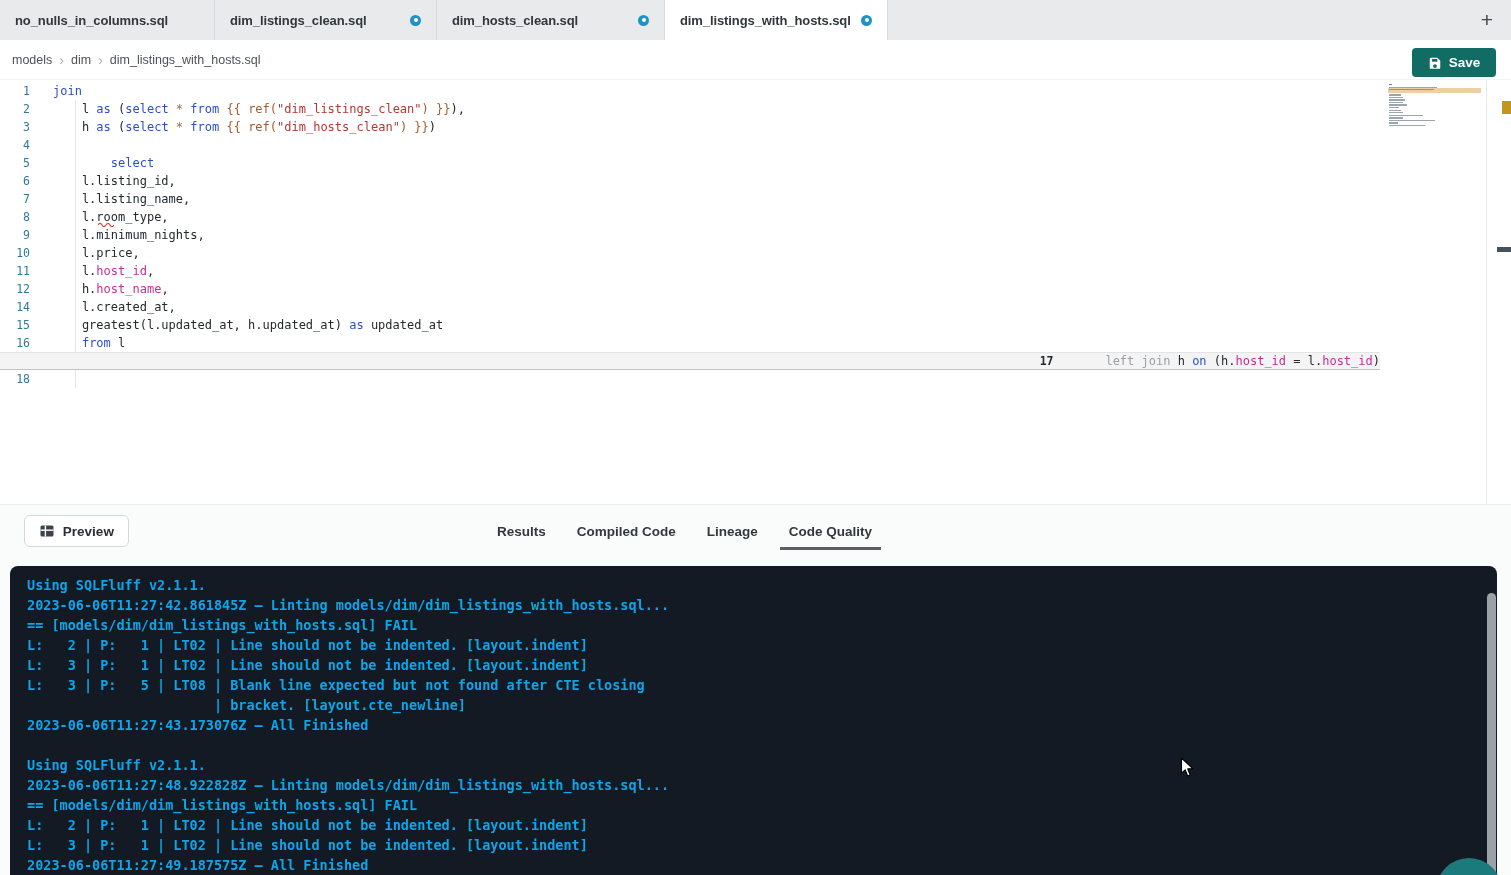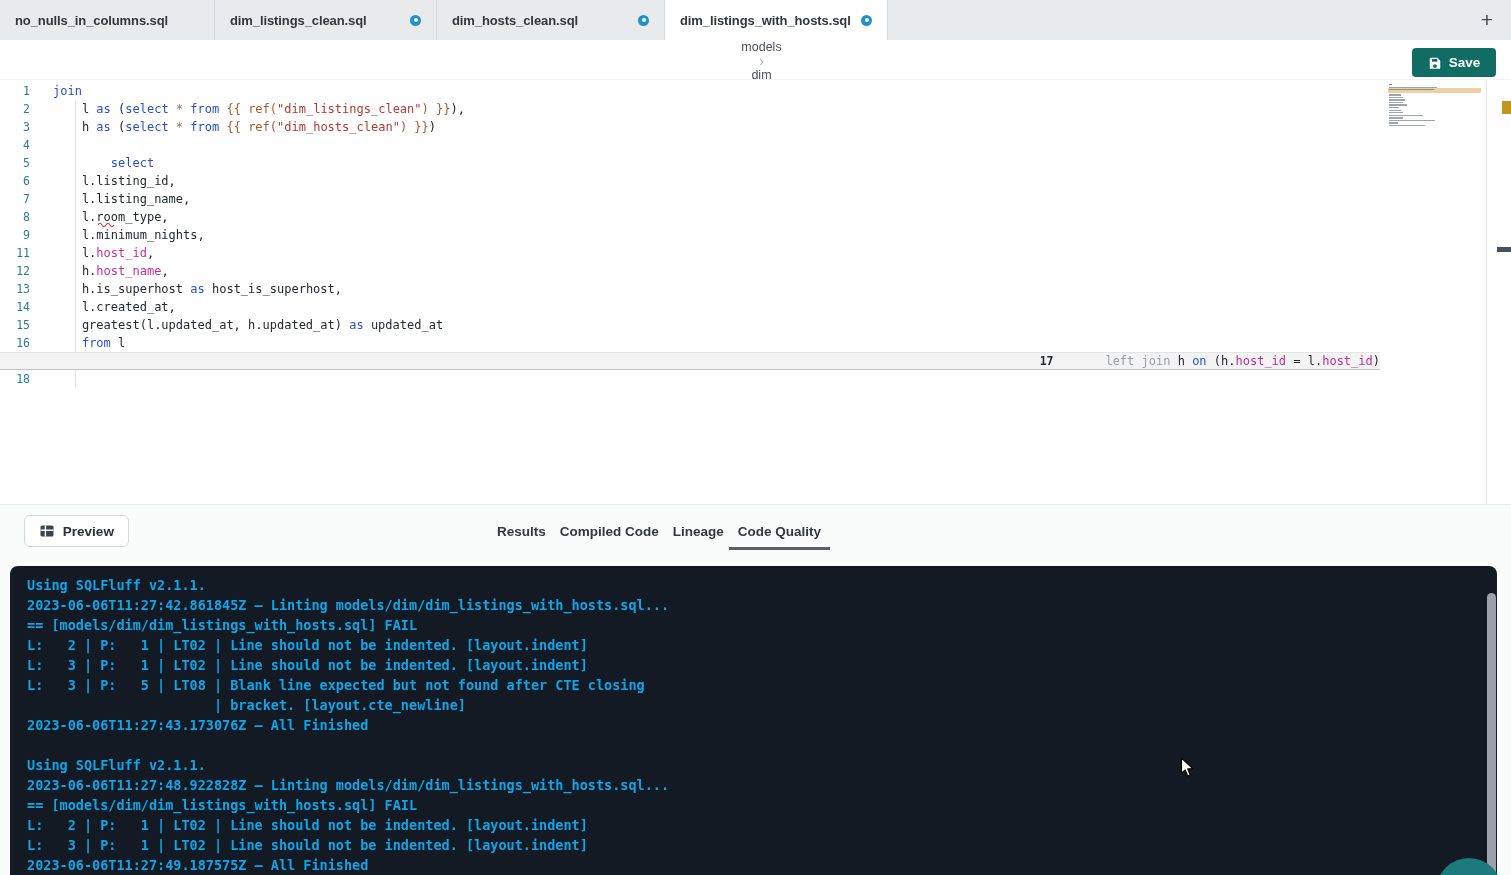--- a/index.html
+++ b/index.html
@@ -13,21 +13,21 @@
   .tab{box-sizing:border-box;display:flex;align-items:center;justify-content:space-between;
        padding:0 15px;border-right:1px solid #d8dadd;cursor:pointer;flex:none;}
   .tab.active{background:#fff;}
   .tab-label{font-size:13px;font-weight:600;color:#32373c;letter-spacing:-.1px;}
   .mod-dot{width:11px;height:11px;border-radius:50%;background:#1e93c8;position:relative;margin-left:10px;flex:none;}
   .mod-dot::after{content:'';position:absolute;inset:3.5px;border-radius:50%;background:#fff;}
   #new-tab{margin-left:auto;margin-right:9px;width:30px;display:flex;align-items:center;justify-content:center;
            font-size:21px;font-weight:500;color:#464b51;cursor:pointer;}
   
   #breadcrumb-bar{position:absolute;top:40px;left:0;right:0;height:40px;background:#fff;
-                  border-bottom:1px solid #f2f2f2;display:flex;align-items:center;padding-left:12px;box-sizing:border-box;flex-direction:column;}
+                  border-bottom:1px solid #f2f2f2;display:flex;align-items:center;padding-left:12px;box-sizing:border-box;}
   .crumb{font-size:12.5px;color:#4c5258;}
   .crumb-sep{color:#a7acb1;margin:0 7px;font-size:14px;line-height:1;}
   #save-btn{position:absolute;top:48px;right:15px;width:84px;height:29px;background:#116d64;border:none;
             border-radius:4px;color:#fff;display:flex;align-items:center;justify-content:center;gap:7px;
             font-size:13.5px;font-weight:600;cursor:pointer;font-family:inherit;}
   
   #editor{position:absolute;top:80px;left:0;right:0;height:424px;background:#fff;}
   #indent-guide{position:absolute;left:75px;top:20px;width:1px;height:288px;background:#e4e6e9;}
   #editor-lines{position:absolute;top:2px;left:0;right:0;}
   .code-line{height:18px;display:flex;align-items:center;}
@@ -47,21 +47,21 @@
   #marker-gold{position:absolute;left:1502px;top:21px;width:9px;height:13px;background:#c29420;}
   #marker-dark{position:absolute;left:1497px;top:167px;width:14px;height:5px;background:#47525e;}
   
   #bottom{position:absolute;top:504px;left:0;right:0;bottom:0;background:#fafbfb;border-top:1px solid #ececec;}
   #toolbar{position:absolute;top:10px;left:14px;display:flex;align-items:center;gap:19px;flex-direction:column;}
   .tbtn{height:32px;background:#fff;border:1px solid #d5d8db;border-radius:6px;display:flex;align-items:center;
         font-size:13.5px;color:#2b3036;font-weight:600;box-sizing:border-box;}
   .tbtn .seg{display:flex;align-items:center;gap:8px;padding:0 14px;height:100%;cursor:pointer;}
   .tbtn .caret{border-left:1px solid #d5d8db;padding:0 11px;height:100%;display:flex;align-items:center;cursor:pointer;}
   .icon-code{font-weight:700;font-size:12.5px;letter-spacing:-.5px;color:#3d4349;}
-  #panel-tabs{position:absolute;left:497px;top:10px;height:32px;display:flex;align-items:center;gap:14px;}
+  #panel-tabs{position:absolute;left:497px;top:10px;height:32px;display:flex;align-items:center;gap:31px;}
   .ptab{font-size:13.5px;color:#33383e;font-weight:600;position:relative;cursor:pointer;white-space:nowrap;}
   .ptab.active::after{content:'';position:absolute;left:-9px;right:-9px;bottom:-11px;height:3px;background:#5b6066;}
   
   #terminal{position:absolute;left:10px;top:61px;width:1487px;height:320px;background:#131a23;border-radius:8px;
             padding:9px 0 0 17px;box-sizing:border-box;overflow:hidden;}
   .term-line{font:600 13.5px/20px "DejaVu Sans Mono",monospace;color:#0ea5e9;white-space:pre;}
   #term-scroll{position:absolute;top:22px;right:1px;width:9px;bottom:0;background:#9ba1a8;border-radius:5px;cursor:pointer;}
   #help-bubble{position:absolute;left:1436px;top:858px;width:66px;height:66px;border-radius:50%;background:#1a7a7c;}
   #mouse-cursor{position:absolute;left:1180px;top:757px;pointer-events:none;}
 </style>
@@ -138,30 +138,30 @@
       </div>
       <div class="code-line">
         <span class="ln">8</span>
         <span class="code"><span class="tk-p">    l.room_type,</span></span>
       </div>
       <div class="code-line">
         <span class="ln">9</span>
         <span class="code"><span class="tk-p">    l.minimum_nights,</span></span>
       </div>
       <div class="code-line">
+        <span class="ln">10</span>
+        <span class="code"><span class="tk-p">    l.price,</span></span>
+      </div>
+      <div class="code-line">
         <span class="ln">11</span>
         <span class="code"><span class="tk-p">    l.</span><span class="tk-m">host_id</span><span class="tk-p">,</span></span>
       </div>
       <div class="code-line">
         <span class="ln">12</span>
         <span class="code"><span class="tk-p">    h.</span><span class="tk-m">host_name</span><span class="tk-p">,</span></span>
-      </div>
-      <div class="code-line">
-        <span class="ln">13</span>
-        <span class="code"><span class="tk-p">    h.is_superhost </span><span class="tk-k">as</span><span class="tk-p"> host_is_superhost,</span></span>
       </div>
       <div class="code-line">
         <span class="ln">14</span>
         <span class="code"><span class="tk-p">    l.created_at,</span></span>
       </div>
       <div class="code-line">
         <span class="ln">15</span>
         <span class="code"><span class="tk-p">    greatest(l.updated_at, h.updated_at) </span><span class="tk-k">as</span><span class="tk-p"> updated_at</span></span>
       </div>
       <div class="code-line">

